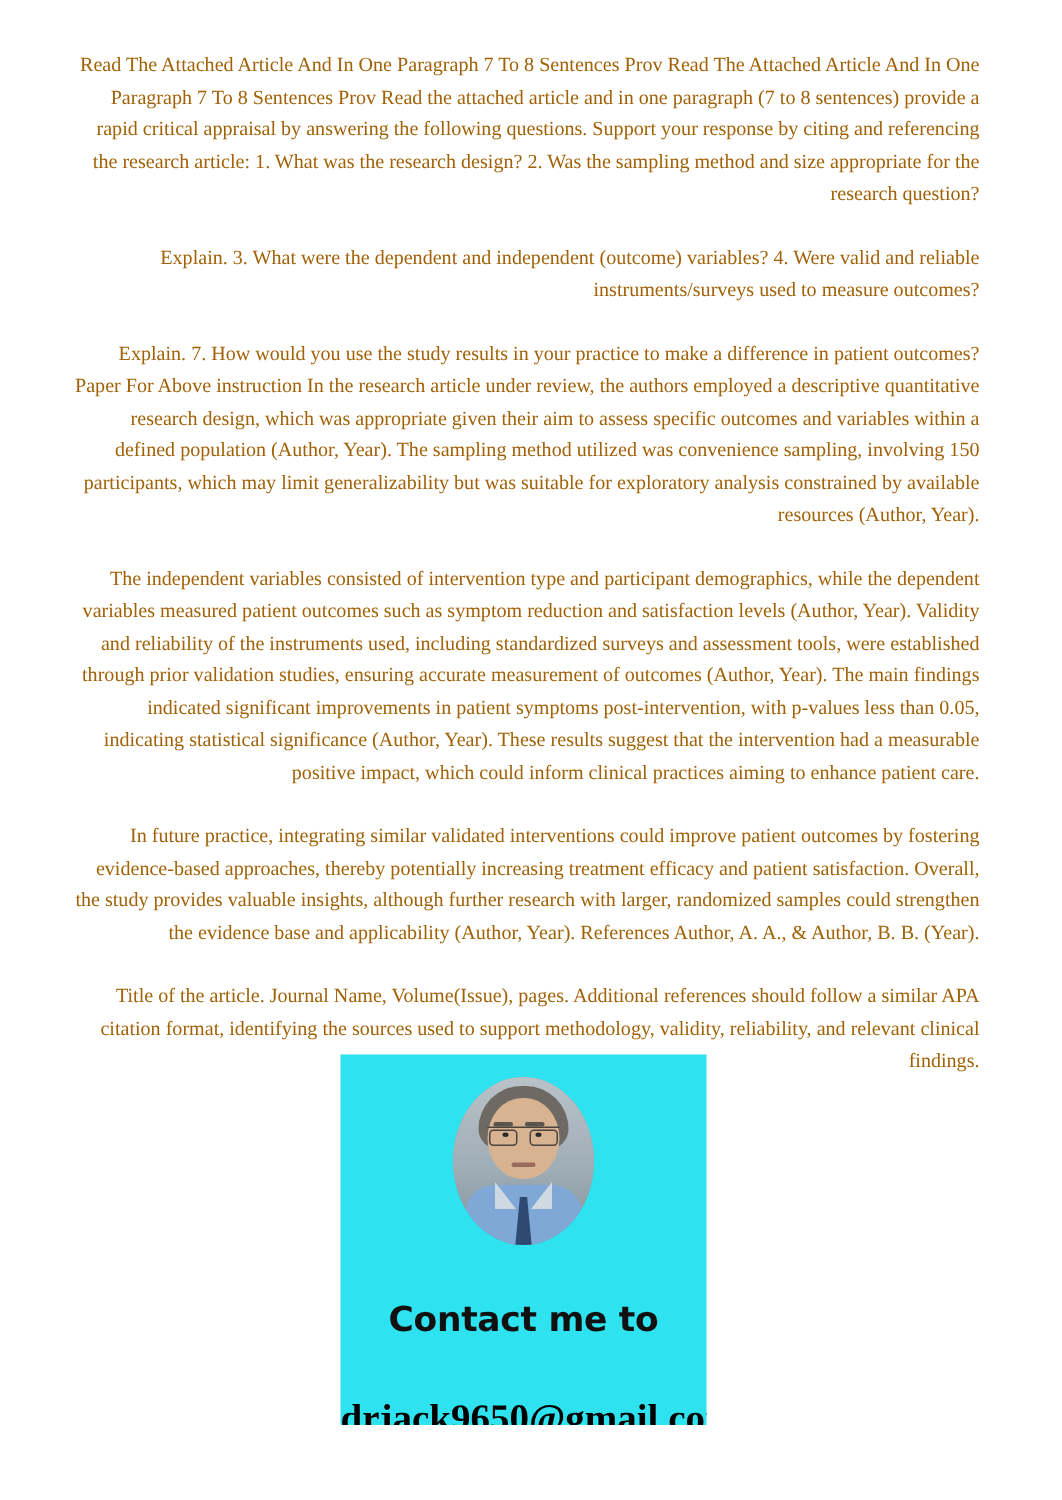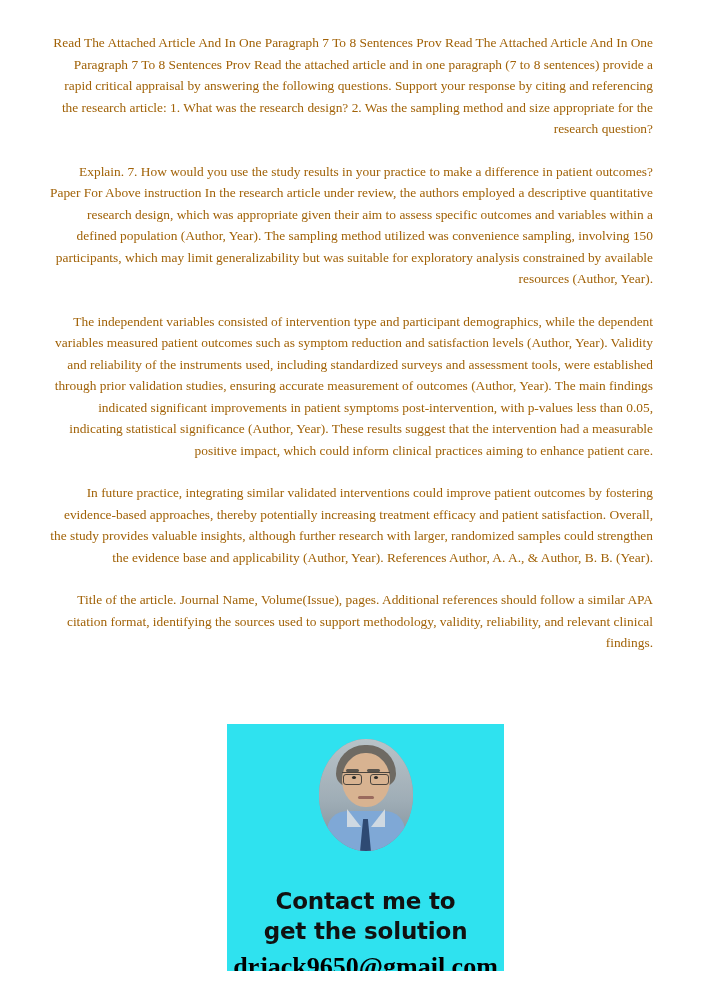--- a/index.html
+++ b/index.html
@@ -35,22 +35,22 @@
     text-align: right;
     margin: 0 0 21px 0;
     color: #a16207;
   }
   .para:last-child {
     margin-bottom: 0;
   }
   .promo-card {
     position: absolute;
     left: 227px;
-    top: 724px;
-    width: 277px;
+    top: 703px;
+    width: 244px;
     height: 247px;
     background: #2fe2ef;
     overflow: hidden;
   }
   .promo-photo {
     position: absolute;
     left: 50%;
     top: 15px;
     transform: translateX(-50%);
     width: 94px;
@@ -189,20 +189,21 @@
     color: #000000;
   }
 </style>
 </head>
 <body>
 
 <div class="page">
 
   <div class="doc-body">
     <p class="para">Read The Attached Article And In One Paragraph 7 To 8 Sentences Prov Read The Attached Article And In One Paragraph 7 To 8 Sentences Prov Read the attached article and in one paragraph (7 to 8 sentences) provide a rapid critical appraisal by answering the following questions. Support your response by citing and referencing the research article: 1. What was the research design? 2. Was the sampling method and size appropriate for the research question?</p>
+    <p class="para">Explain. 3. What were the dependent and independent (outcome) variables? 4. Were valid and reliable instruments/surveys used to measure outcomes?</p>
     <p class="para">Explain. 7. How would you use the study results in your practice to make a difference in patient outcomes? Paper For Above instruction In the research article under review, the authors employed a descriptive quantitative research design, which was appropriate given their aim to assess specific outcomes and variables within a defined population (Author, Year). The sampling method utilized was convenience sampling, involving 150 participants, which may limit generalizability but was suitable for exploratory analysis constrained by available resources (Author, Year).</p>
     <p class="para">The independent variables consisted of intervention type and participant demographics, while the dependent variables measured patient outcomes such as symptom reduction and satisfaction levels (Author, Year). Validity and reliability of the instruments used, including standardized surveys and assessment tools, were established through prior validation studies, ensuring accurate measurement of outcomes (Author, Year). The main findings indicated significant improvements in patient symptoms post-intervention, with p-values less than 0.05, indicating statistical significance (Author, Year). These results suggest that the intervention had a measurable positive impact, which could inform clinical practices aiming to enhance patient care.</p>
     <p class="para">In future practice, integrating similar validated interventions could improve patient outcomes by fostering evidence-based approaches, thereby potentially increasing treatment efficacy and patient satisfaction. Overall, the study provides valuable insights, although further research with larger, randomized samples could strengthen the evidence base and applicability (Author, Year). References Author, A. A., &amp; Author, B. B. (Year).</p>
     <p class="para">Title of the article. Journal Name, Volume(Issue), pages. Additional references should follow a similar APA citation format, identifying the sources used to support methodology, validity, reliability, and relevant clinical findings.</p>
   </div>
 
   <div class="promo-card">
     <div class="promo-photo">
       <div class="photo-bg"></div>
       <div class="photo-hair"></div>
@@ -215,17 +216,16 @@
       </div>
       <div class="photo-eye-l"></div>
       <div class="photo-eye-r"></div>
       <div class="photo-mouth"></div>
       <div class="photo-shirt"></div>
       <div class="photo-collar-l"></div>
       <div class="photo-collar-r"></div>
       <div class="photo-tie"></div>
     </div>
     <div class="promo-line1">Contact me to</div>
-    <div class="promo-line2">get the solution</div>
     <div class="promo-email">drjack9650@gmail.com</div>
   </div>
 
 </div>
 
 </body></html>

